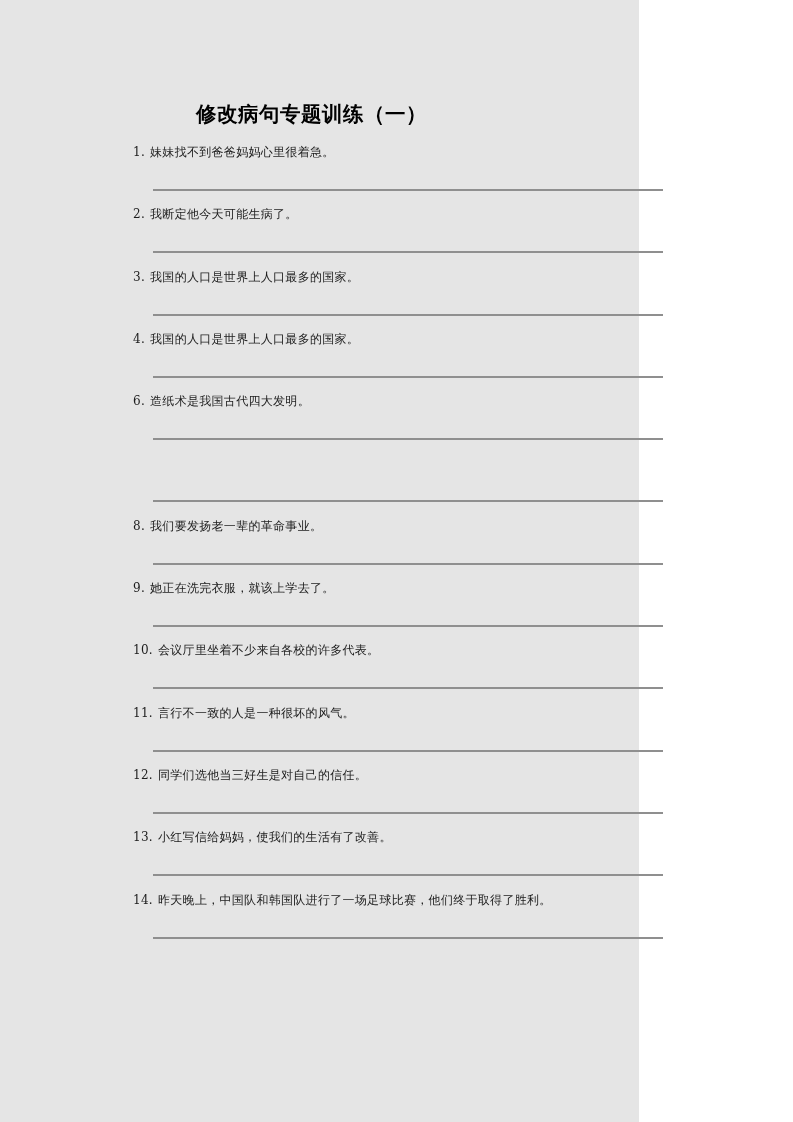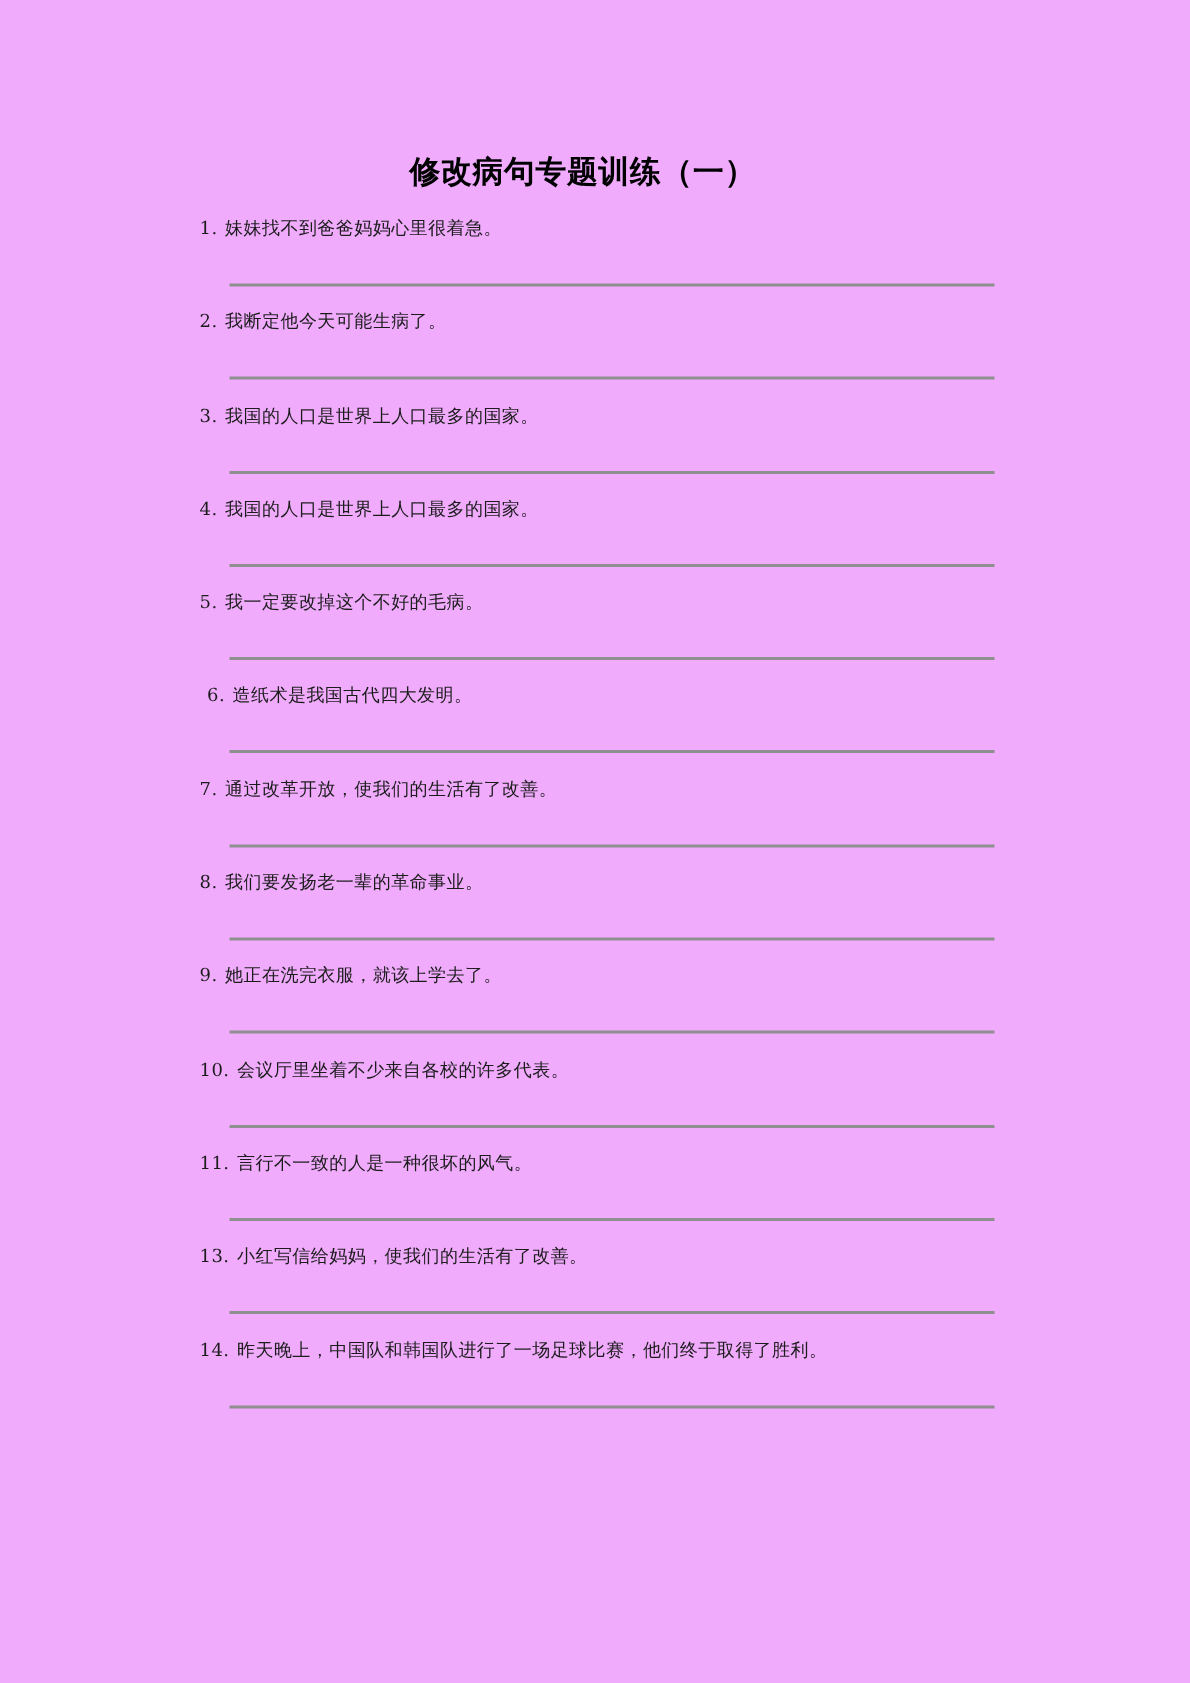--- a/index.html
+++ b/index.html
@@ -9,23 +9,23 @@
   }
   body {
     width: 793px;
     height: 1122px;
     overflow: hidden;
     font-family: "DejaVu Serif", "Liberation Serif", serif;
     color: #1c1c1c;
   }
   .page {
     position: relative;
-    width: 793px;
+    width: 639px;
     height: 1122px;
-    background: #f0abfc;
+    background: #e5e5e5;
   }
   .page-title {
     margin: 0;
     padding-top: 101px;
     text-align: center;
     font-size: 20.5px;
     font-weight: bold;
     letter-spacing: 0.5px;
     line-height: 26px;
     color: #000000;
@@ -94,38 +94,29 @@
     <div class="answer-line"></div>
   </div>
 
   <div class="item">
     <p class="sentence">
       <span class="q-num">4.</span><span>我国的人口是世界上人口最多的国家。</span>
     </p>
     <div class="answer-line"></div>
   </div>
 
-  <div class="item">
-    <p class="sentence">
-      <span class="q-num">5.</span><span>我一定要改掉这个不好的毛病。</span>
-    </p>
-    <div class="answer-line"></div>
-  </div>
 
   <div class="item">
     <p class="sentence">
       <span class="q-num">6.</span><span>造纸术是我国古代四大发明。</span>
     </p>
     <div class="answer-line"></div>
   </div>
 
   <div class="item">
-    <p class="sentence">
-      <span class="q-num">7.</span><span>通过改革开放，使我们的生活有了改善。</span>
-    </p>
     <div class="answer-line"></div>
   </div>
 
   <div class="item">
     <p class="sentence">
       <span class="q-num">8.</span><span>我们要发扬老一辈的革命事业。</span>
     </p>
     <div class="answer-line"></div>
   </div>
 
@@ -143,20 +134,26 @@
     <div class="answer-line"></div>
   </div>
 
   <div class="item">
     <p class="sentence">
       <span class="q-num">11.</span><span>言行不一致的人是一种很坏的风气。</span>
     </p>
     <div class="answer-line"></div>
   </div>
 
+  <div class="item">
+    <p class="sentence">
+      <span class="q-num">12.</span><span>同学们选他当三好生是对自己的信任。</span>
+    </p>
+    <div class="answer-line"></div>
+  </div>
 
   <div class="item">
     <p class="sentence">
       <span class="q-num">13.</span><span>小红写信给妈妈，使我们的生活有了改善。</span>
     </p>
     <div class="answer-line"></div>
   </div>
 
   <div class="item">
     <p class="sentence">

